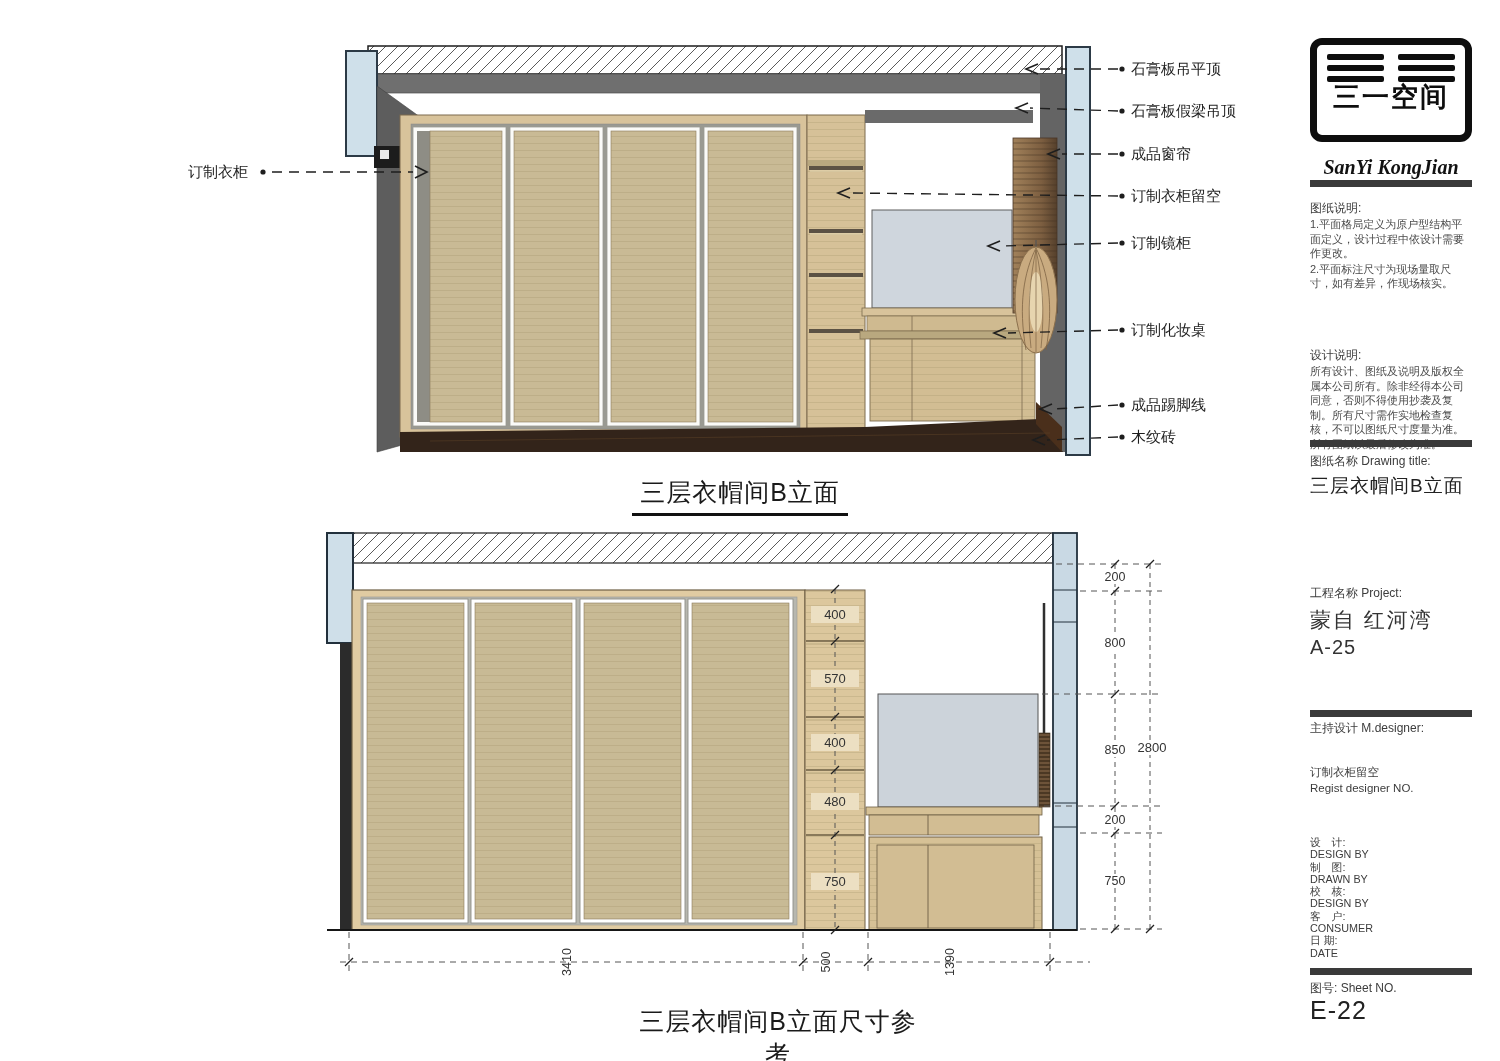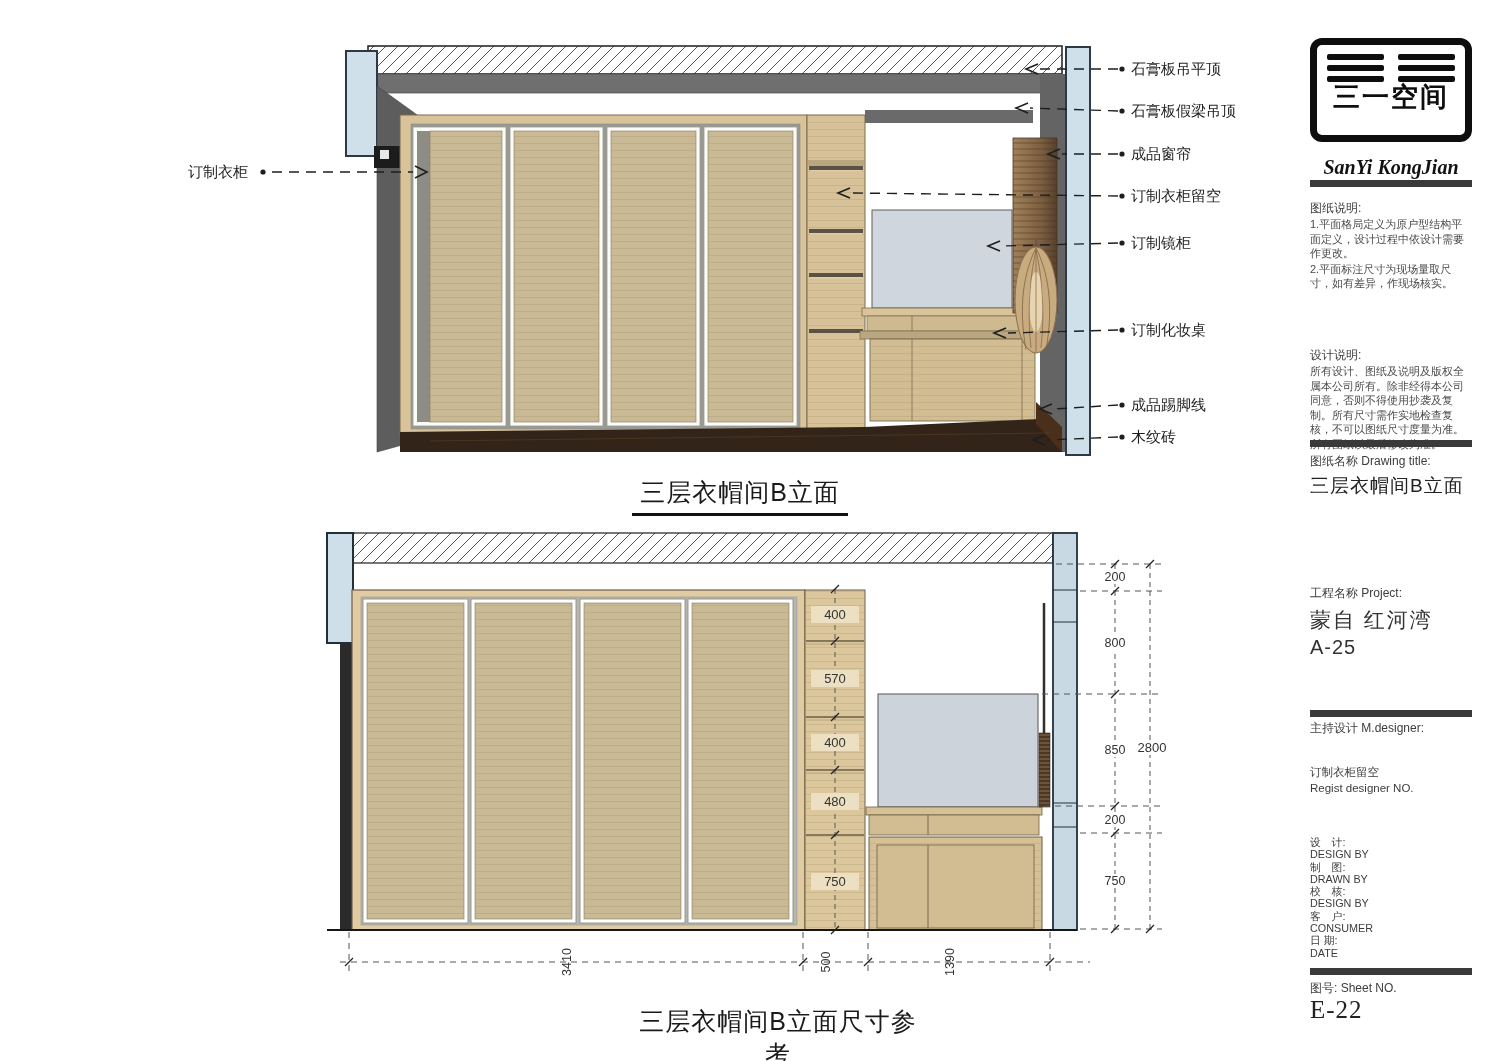--- a/index.html
+++ b/index.html
@@ -30,21 +30,21 @@
   .design-b{top:334px;font-size:11px;line-height:1.32;color:#4a4a4a;}
   .dt-label{top:423px;}
   .dt-value{top:443px;font-size:19px;color:#222;letter-spacing:1px;}
   .proj-label{top:555px;}
   .proj-name{top:576px;font-size:21px;color:#333;letter-spacing:2px;}
   .proj-unit{top:606px;font-size:20px;color:#333;letter-spacing:1px;}
   .md-label{top:690px;}
   .regist{top:735px;font-size:11.5px;line-height:1.35;color:#3c3c3c;}
   .credits{top:806px;font-size:10.8px;line-height:12.3px;color:#3c3c3c;}
   .sheet-label{top:950px;}
-  .sheet-value{top:966px;font-size:25px;color:#222;letter-spacing:1px;font-family:Liberation Serif, serif;}
+  .sheet-value{top:966px;font-size:25px;color:#222;letter-spacing:1px;}
 </style>
 </head>
 <body>
 
 <div class="canvas">
 
 <svg width="1500" height="1061" viewBox="0 0 1500 1061">
   <defs>
     <pattern id="hatch" patternUnits="userSpaceOnUse" width="12" height="12">
       <path d="M-2,14 L14,-2" stroke="#5a5a5a" stroke-width="1"></path>

